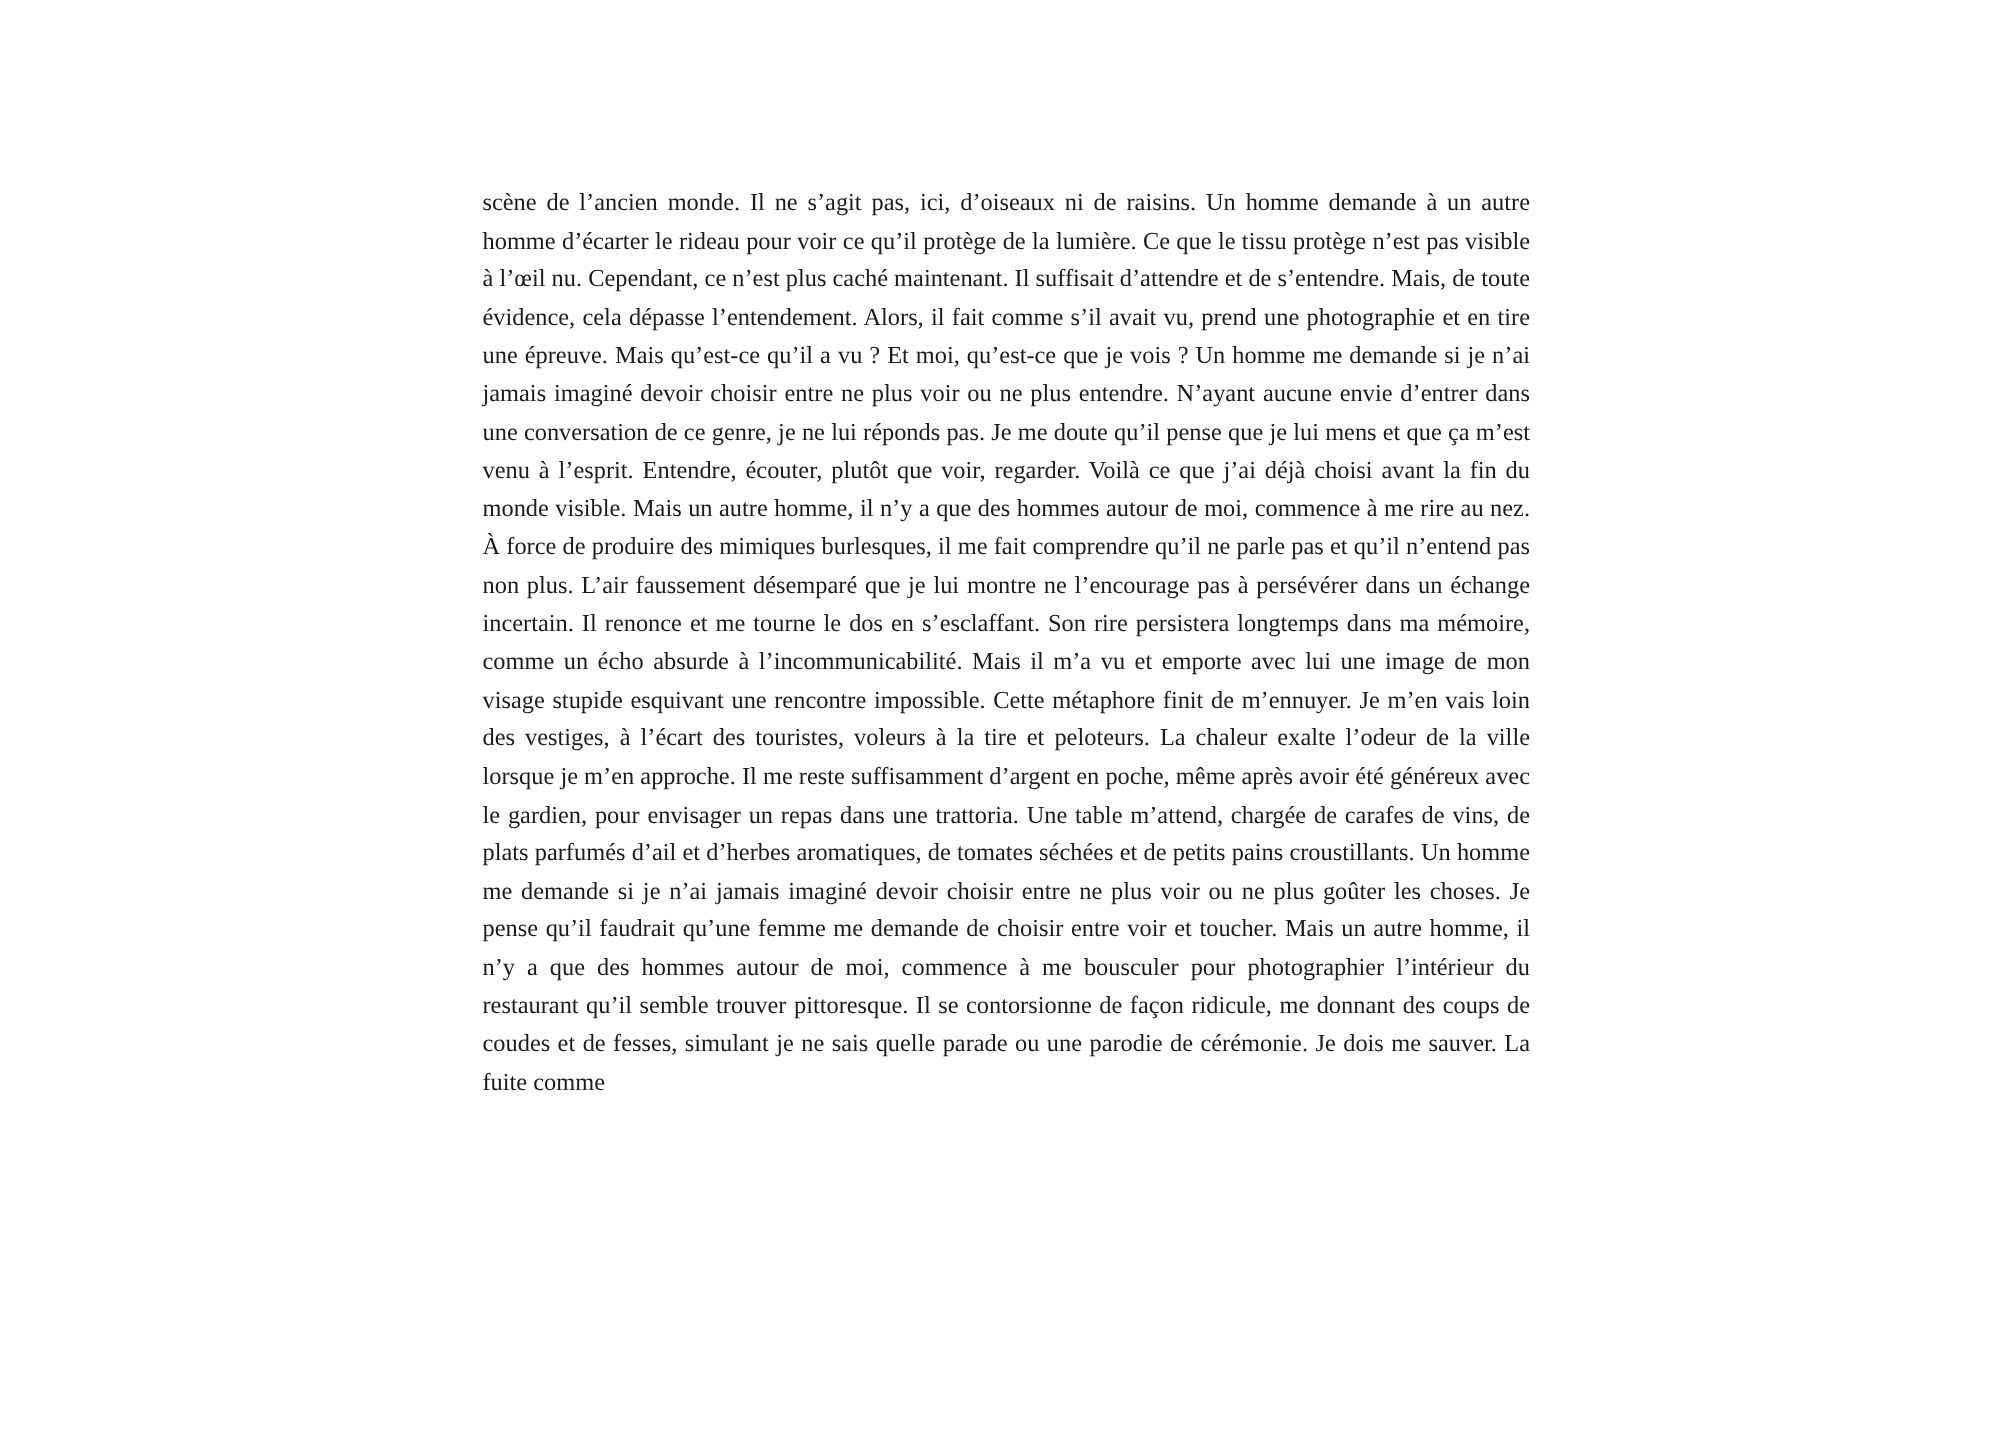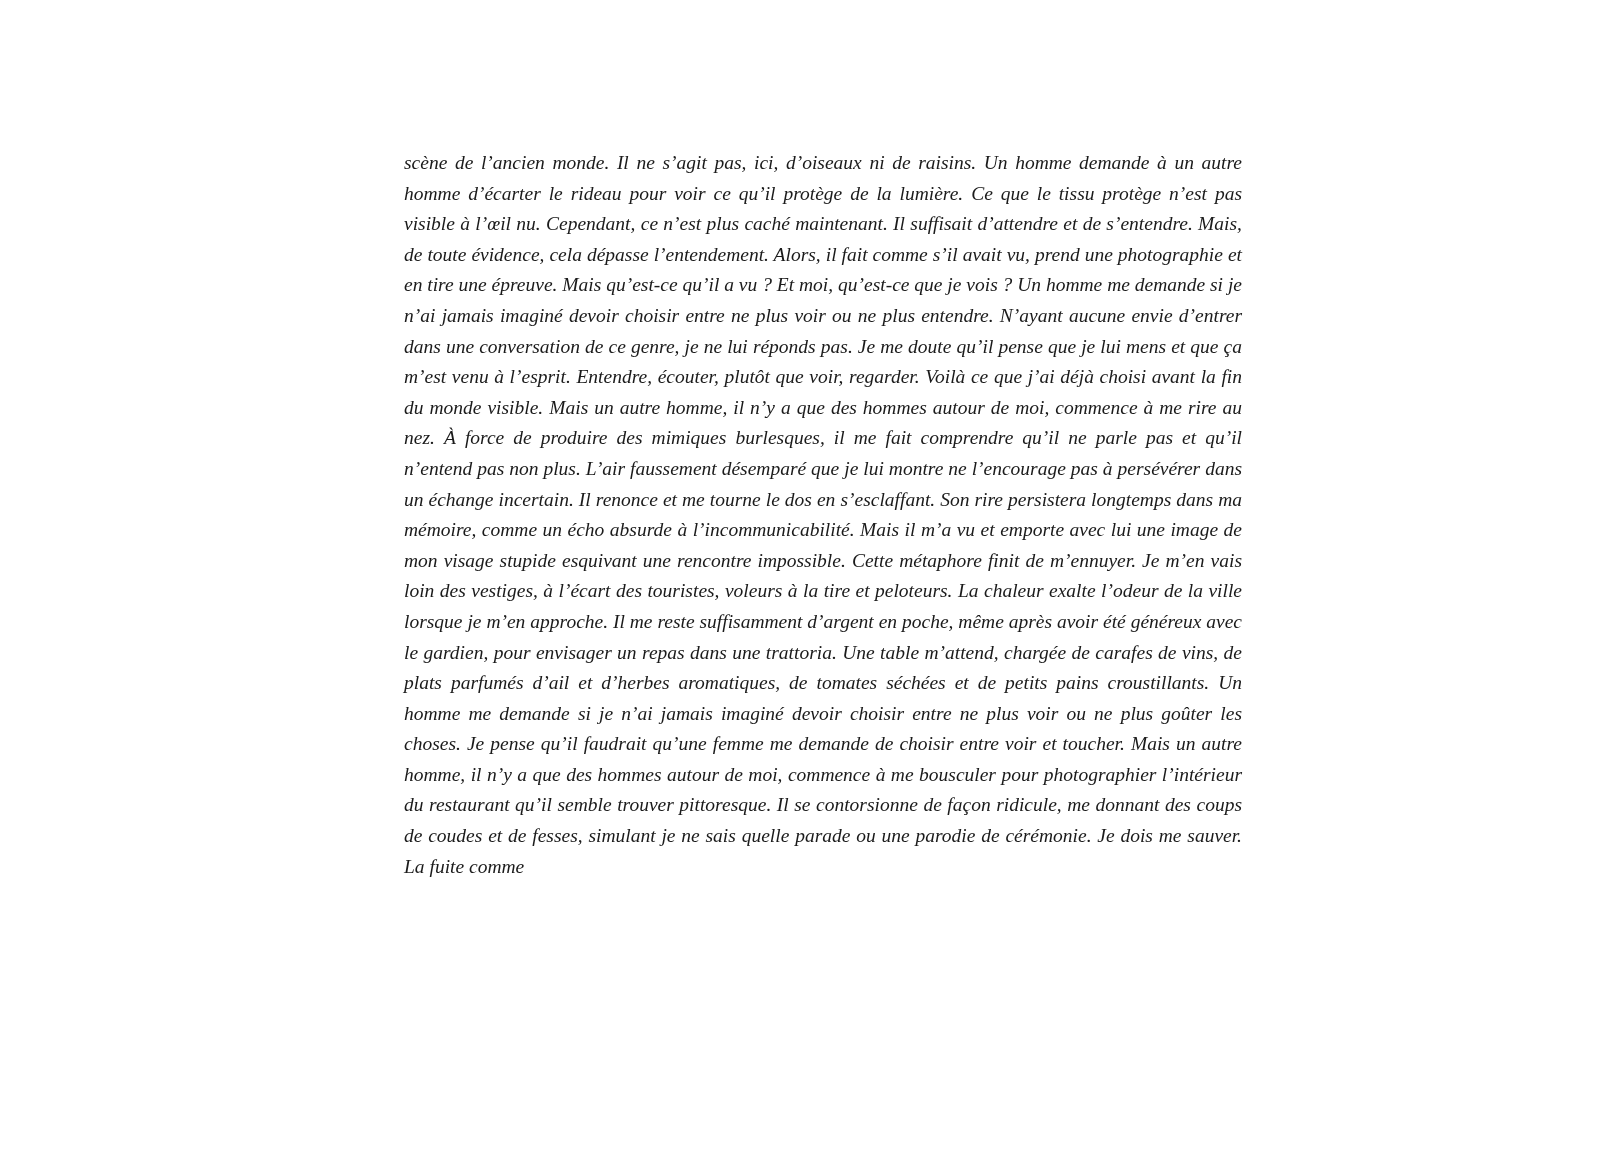--- a/index.html
+++ b/index.html
@@ -15,30 +15,29 @@
     overflow: hidden;
   }
   .page {
     position: relative;
     width: 1600px;
     height: 1152px;
     box-sizing: border-box;
   }
   .text-block {
     position: absolute;
-    left: 404px;
+    left: 386px;
     top: 148px;
     width: 838px;
     font-size: 19.5px;
     line-height: 30.6px;
     text-align: justify;
     text-justify: inter-word;
     hyphens: none;
     color: #1b1b1b;
-    font-style: italic;
   }
   .text-block p {
     margin: 0;
     text-indent: 0;
   }
 </style>
 </head>
 <body>
 
 <div class="page">

